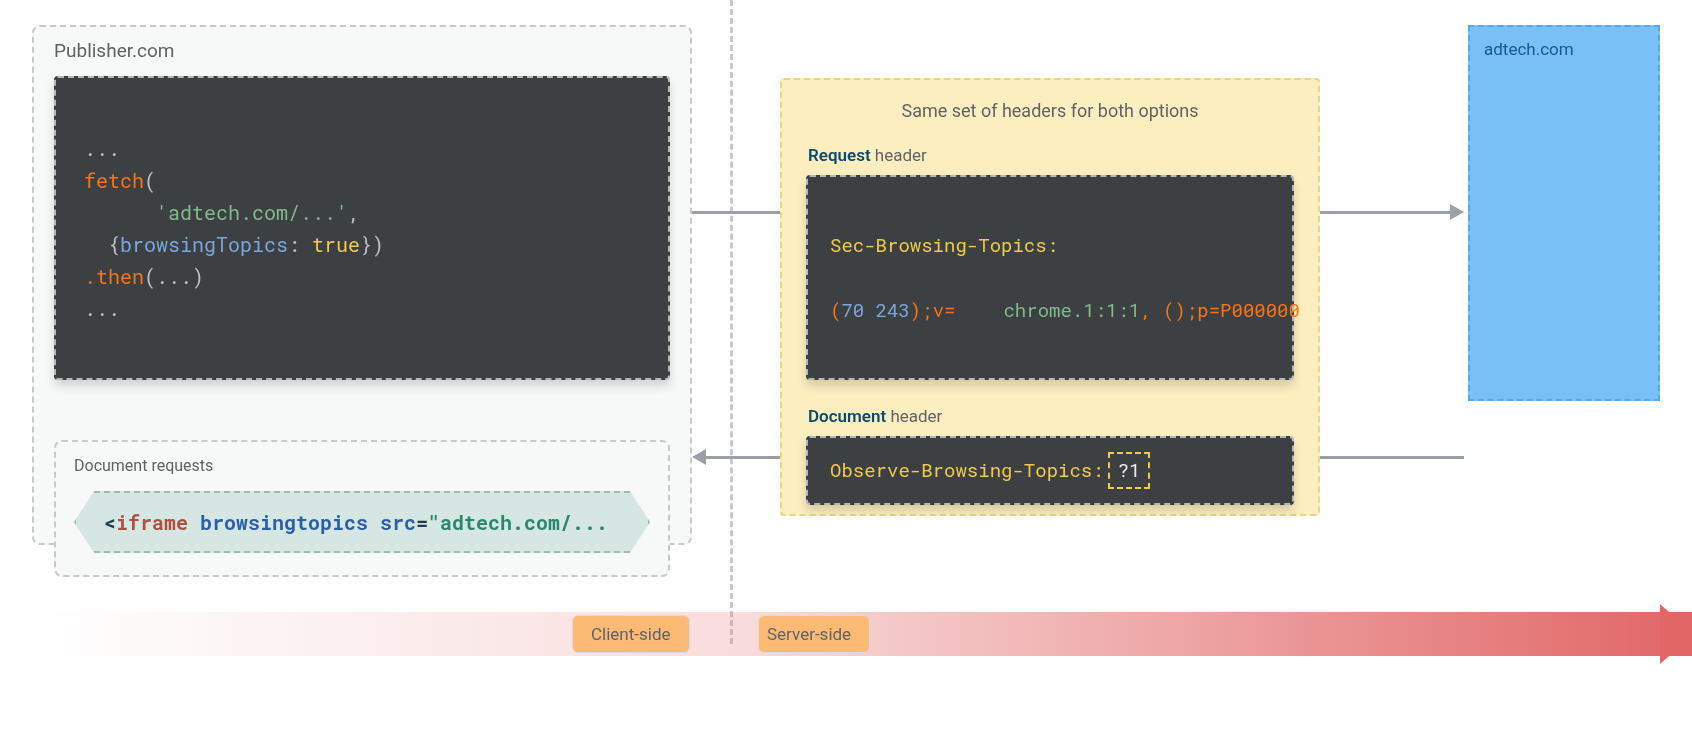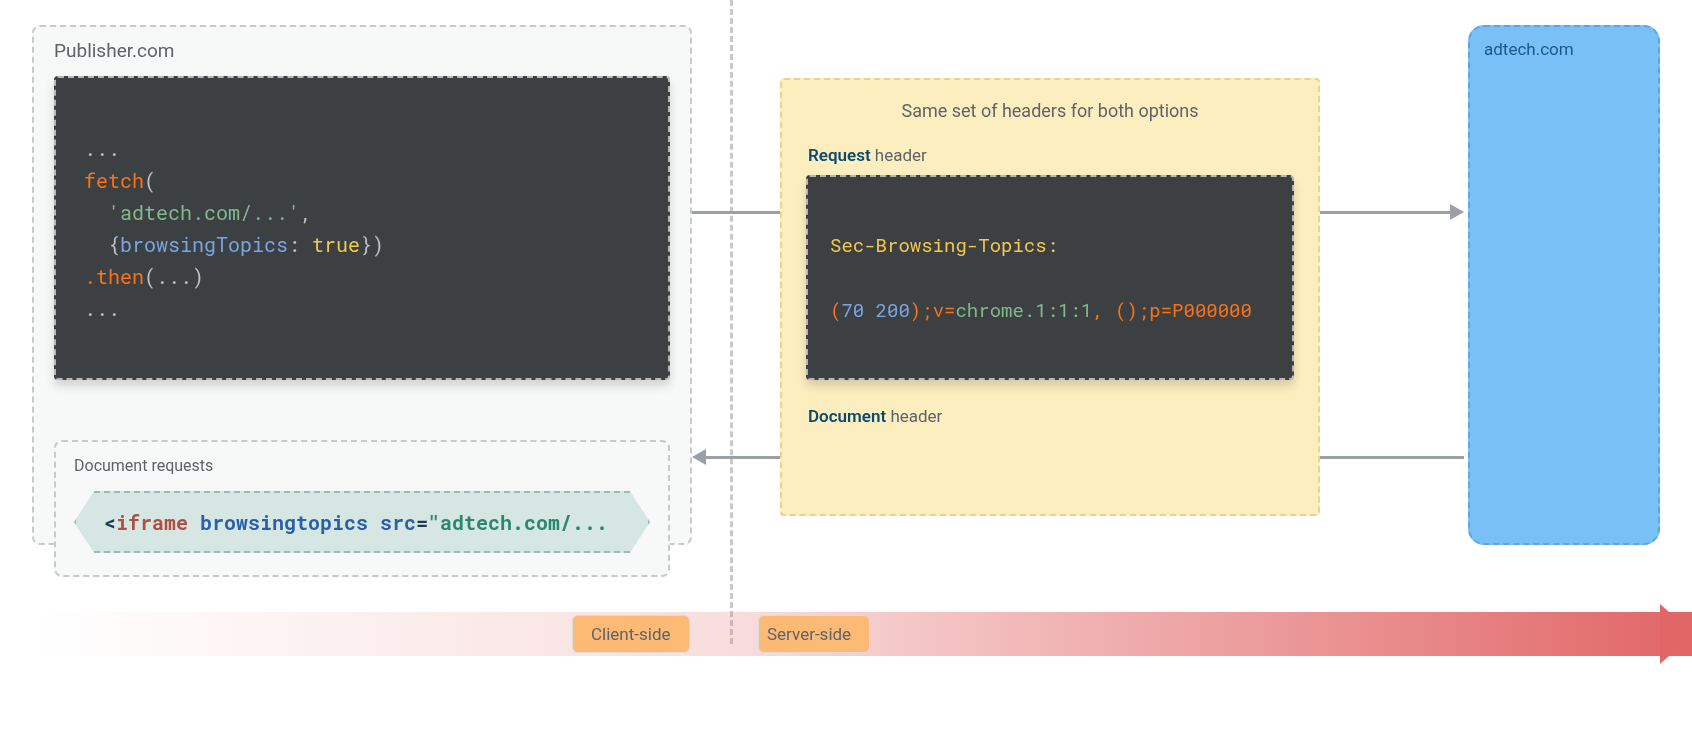--- a/index.html
+++ b/index.html
@@ -100,24 +100,24 @@
     border: 2px dashed #f2c94c;
     padding: 0 8px;
     margin-left: 4px;
     color: #e8eaed;
   }
 
   
   .adtech-panel {
     position: absolute;
     right: 32px; top: 25px;
-    width: 192px; height: 520px;
+    width: 192px; height: 376px;
     background: #79c0f7;
     border: 2px dashed #5aa6e0;
-    border-radius: 16px;
+    border-radius: 0;
     padding: 12px 14px;
   }
   .adtech-label { font-size: 17px; color: #1a5a8a; }
 
   
   .arrow-line {
     position: absolute;
     height: 3px;
     background: #9aa0a6;
   }
@@ -168,21 +168,21 @@
     border-radius: 6px;
     padding: 8px 18px;
     font-size: 17px;
     color: #5f6368;
     z-index: 2;
   }
 
   
   .c-gray   { color: #bdc1c6; }
   .c-red    { color: #f97316; }
-  .c-green  { color: #82b88a; }
+  .c-green  { color: #82b88a; margin-left: 48px; }
   .c-blue   { color: #7aa6e0; }
   .c-yellow { color: #f2c94c; }
   .c-dark   { color: #1f3a4d; }
   .c-teal   { color: #2a8770; }
   .c-brick  { color: #b05043; }
   .c-navy   { color: #2a5faa; }
 </style>
 </head>
 <body>
 
@@ -209,24 +209,25 @@
 
 <div class="divider"></div>
 
 <div class="headers-panel">
   <div class="headers-title">Same set of headers for both options</div>
 
   <div class="hdr-section-label"><b>Request</b><span> header</span></div>
   <div class="header-box mono">
 <span class="c-yellow">Sec-Browsing-Topics:</span>
 
-<span class="c-red">(</span><span class="c-blue">70 </span><span class="c-blue">200</span><span class="c-red">);v=</span><span class="c-green">chrome.1:1:1</span><span class="c-red">, ();p=</span><span class="c-red">P000000</span>
+<span class="c-red">(</span><span class="c-blue">70 </span><span class="c-blue">243</span><span class="c-red">);v=</span><span class="c-green">chrome.1:1:1</span><span class="c-red">, ();p=</span><span class="c-red">P000000</span>
   </div>
 
   <div class="hdr-section-label" style="margin-top:26px"><b>Document</b><span> header</span></div>
+  <div class="header-box small mono"><span class="c-yellow">Observe-Browsing-Topics:</span><span class="dashed-badge mono">?1</span></div>
 </div>
 
 <div class="adtech-panel">
   <div class="adtech-label">adtech.com</div>
 </div>
 
 <div class="arrow-line" style="left:692px; top:211px; width:88px;"></div>
 
 <div class="arrow-line" style="left:1320px; top:211px; width:130px;"></div>
 <div class="arrow-head-r" style="left:1450px; top:204px;"></div>

